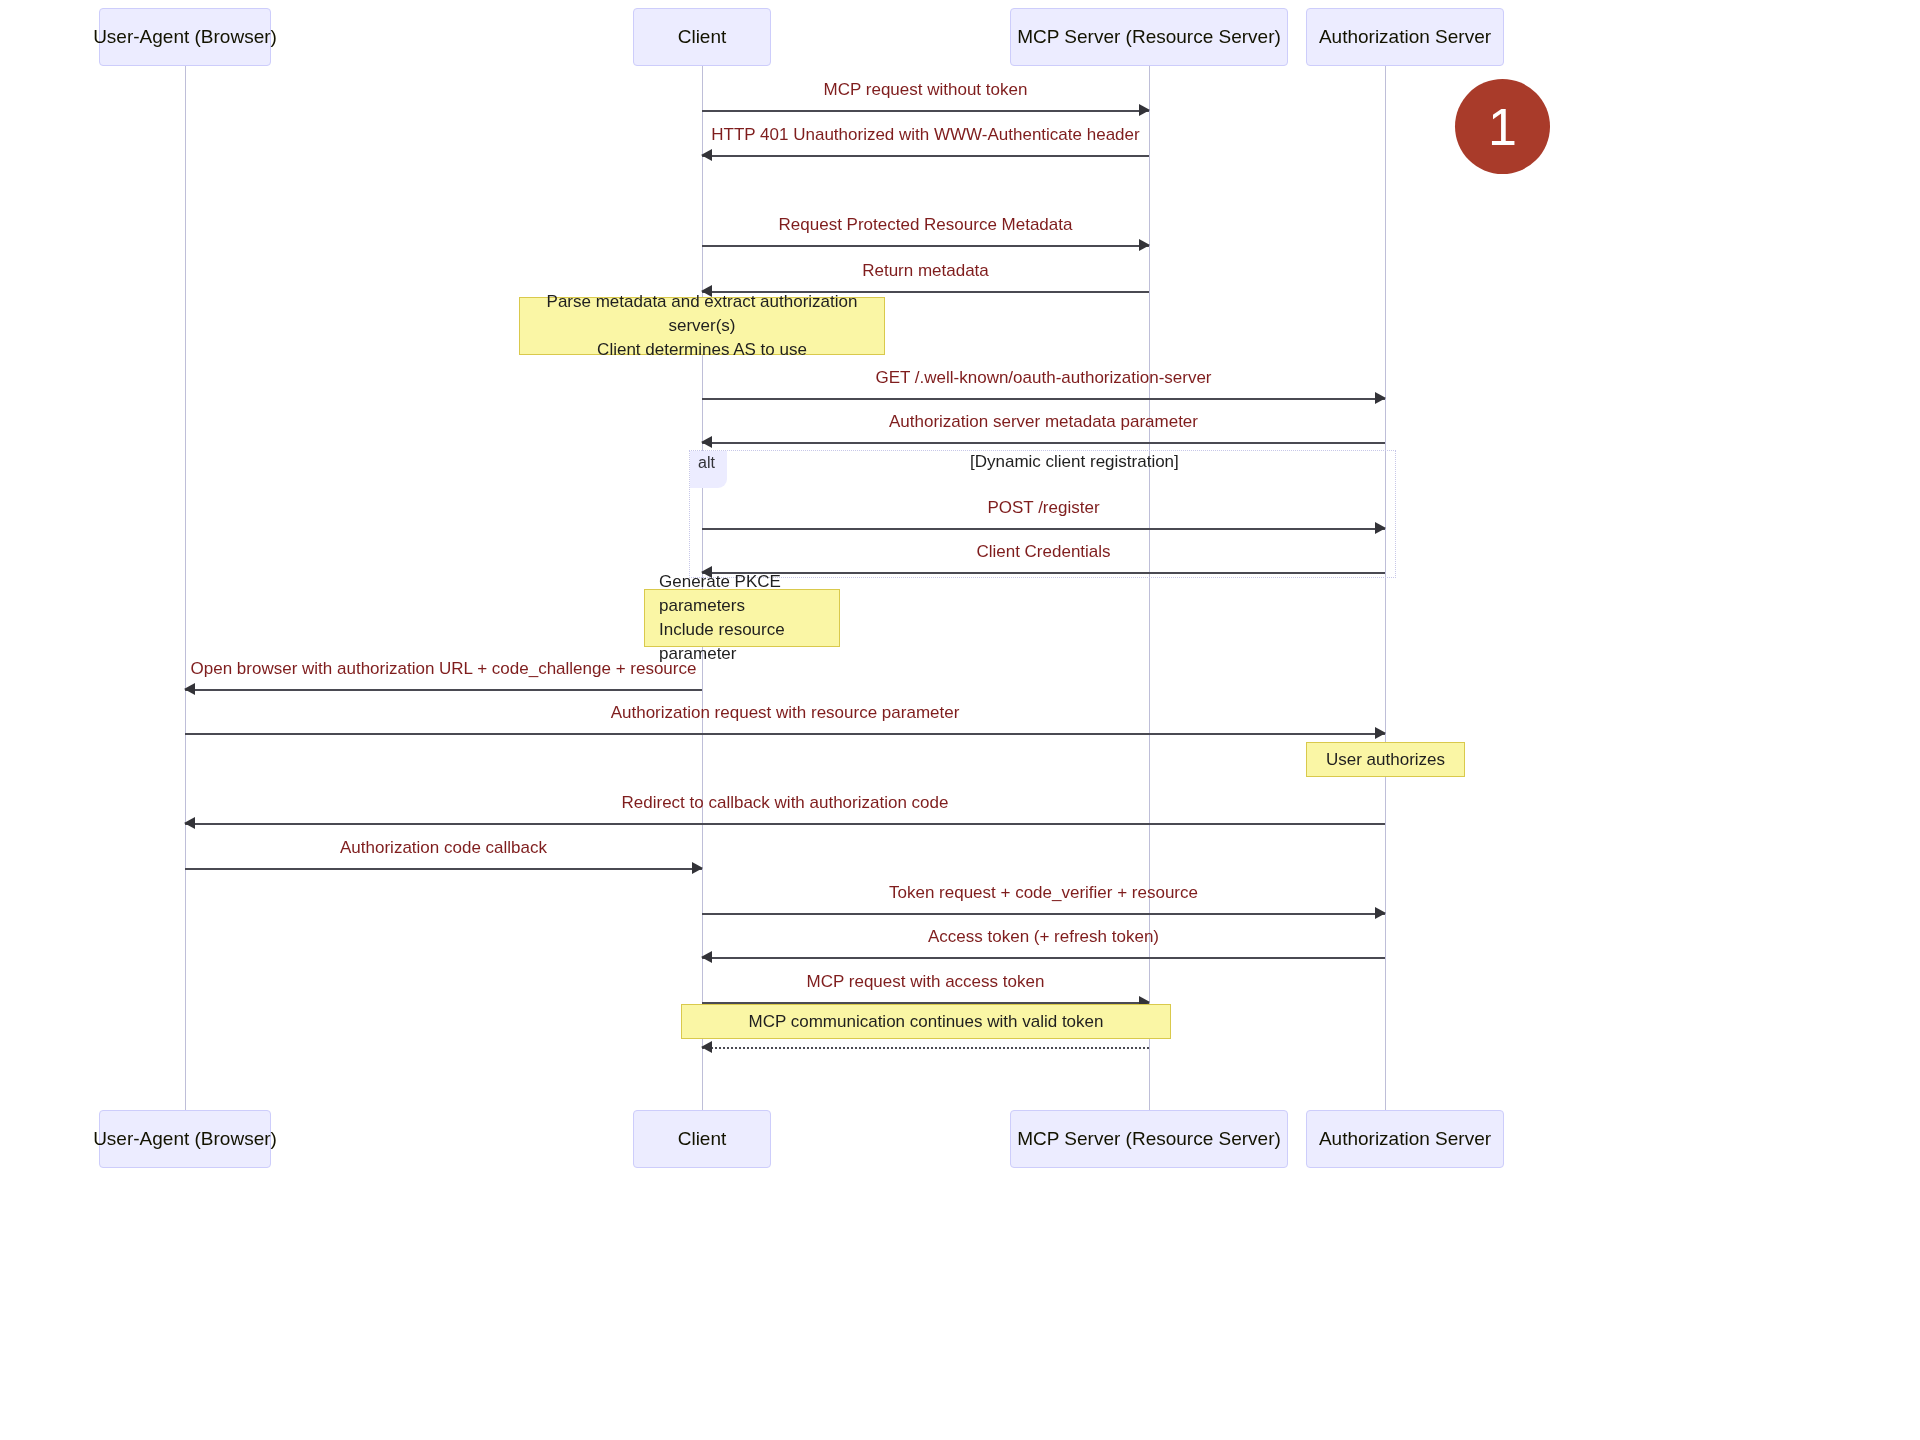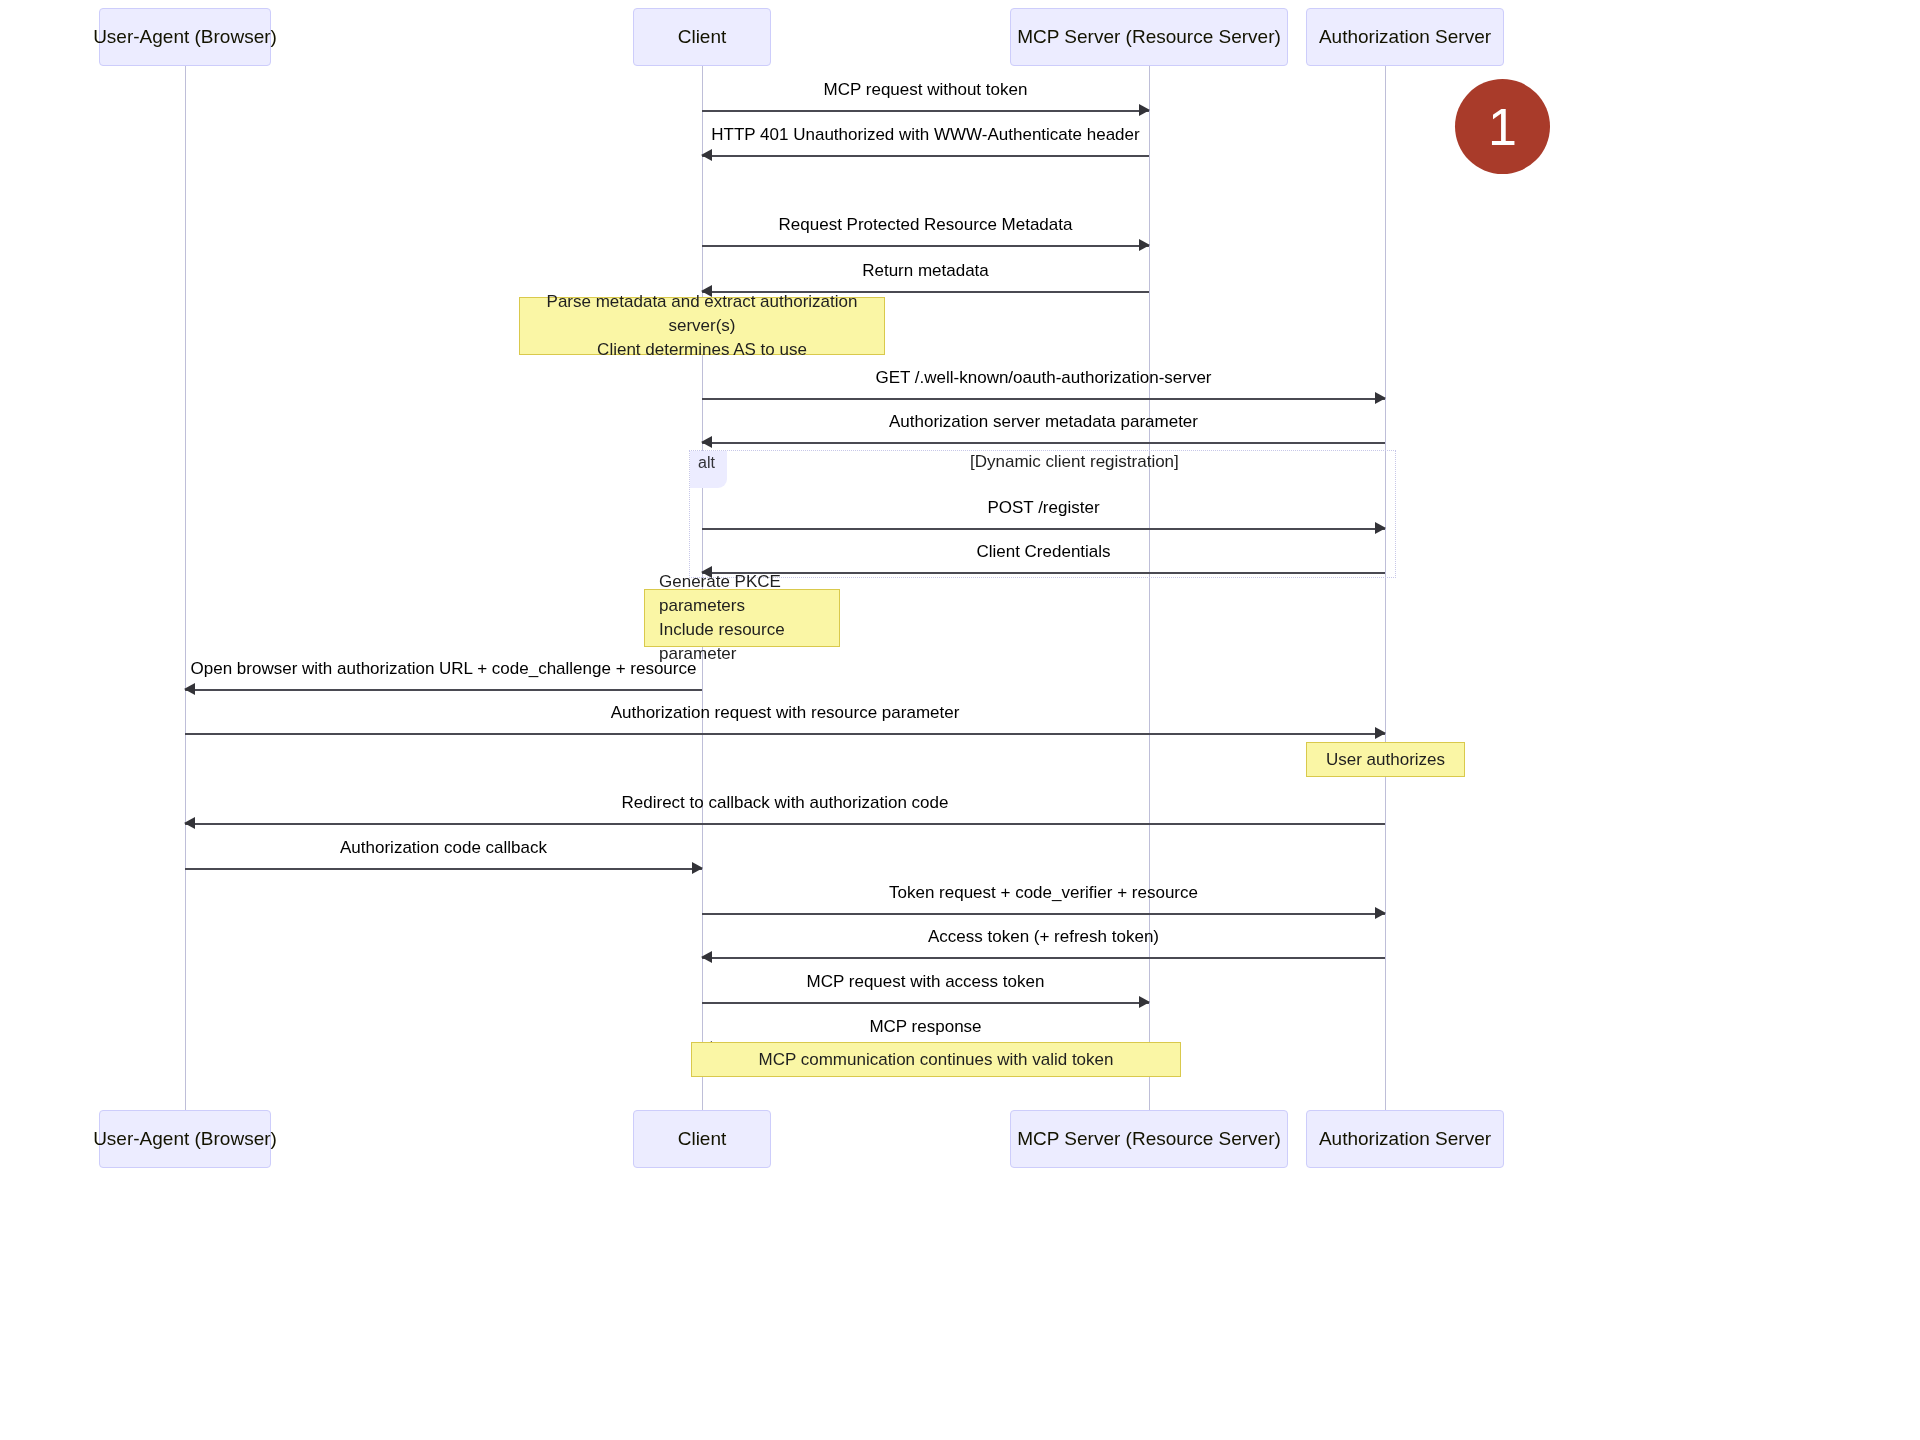--- a/index.html
+++ b/index.html
@@ -74,21 +74,21 @@
   .msg.to-left .head {
     left: -1px;
     border-right: 11px solid #333338;
   }
   .msg .label {
     position: absolute;
     top: -30px;
     width: 100%;
     text-align: center;
     font-size: 17px;
-    color: #000000;
+    color: #7f1d1d;
     white-space: nowrap;
   }
 
   
   .note {
     position: absolute;
     box-sizing: border-box;
     background: #FAF6A5;
     border: 1px solid #D9C94C;
     color: #1f1f1f;
@@ -272,21 +272,21 @@
 
   <div class="note" style="left:600px; top:589px; width:196px; height:58px; align-items:center; text-align:left;margin-left:44px;">
     <span>Generate PKCE parameters
 Include resource parameter</span>
   </div>
 
   <div class="note" style="left:1306px; top:742px; width:159px; height:35px;text-align:right;">
     <span>User authorizes</span>
   </div>
 
-  <div class="note" style="left:681px; top:1042px; width:490px; height:35px;margin-left:10px;">
+  <div class="note" style="left:681px; top:1004px; width:490px; height:35px;">
     <span>MCP communication continues with valid token</span>
   </div>
 
   <div class="badge" style="left:1455px; top:79px; width:95px; height:95px;">
     <span>1</span>
   </div>
 
   <div class="participant" style="left:99px; top:1110px; width:172px;">
     <span>User-Agent (Browser)</span>
   </div>

